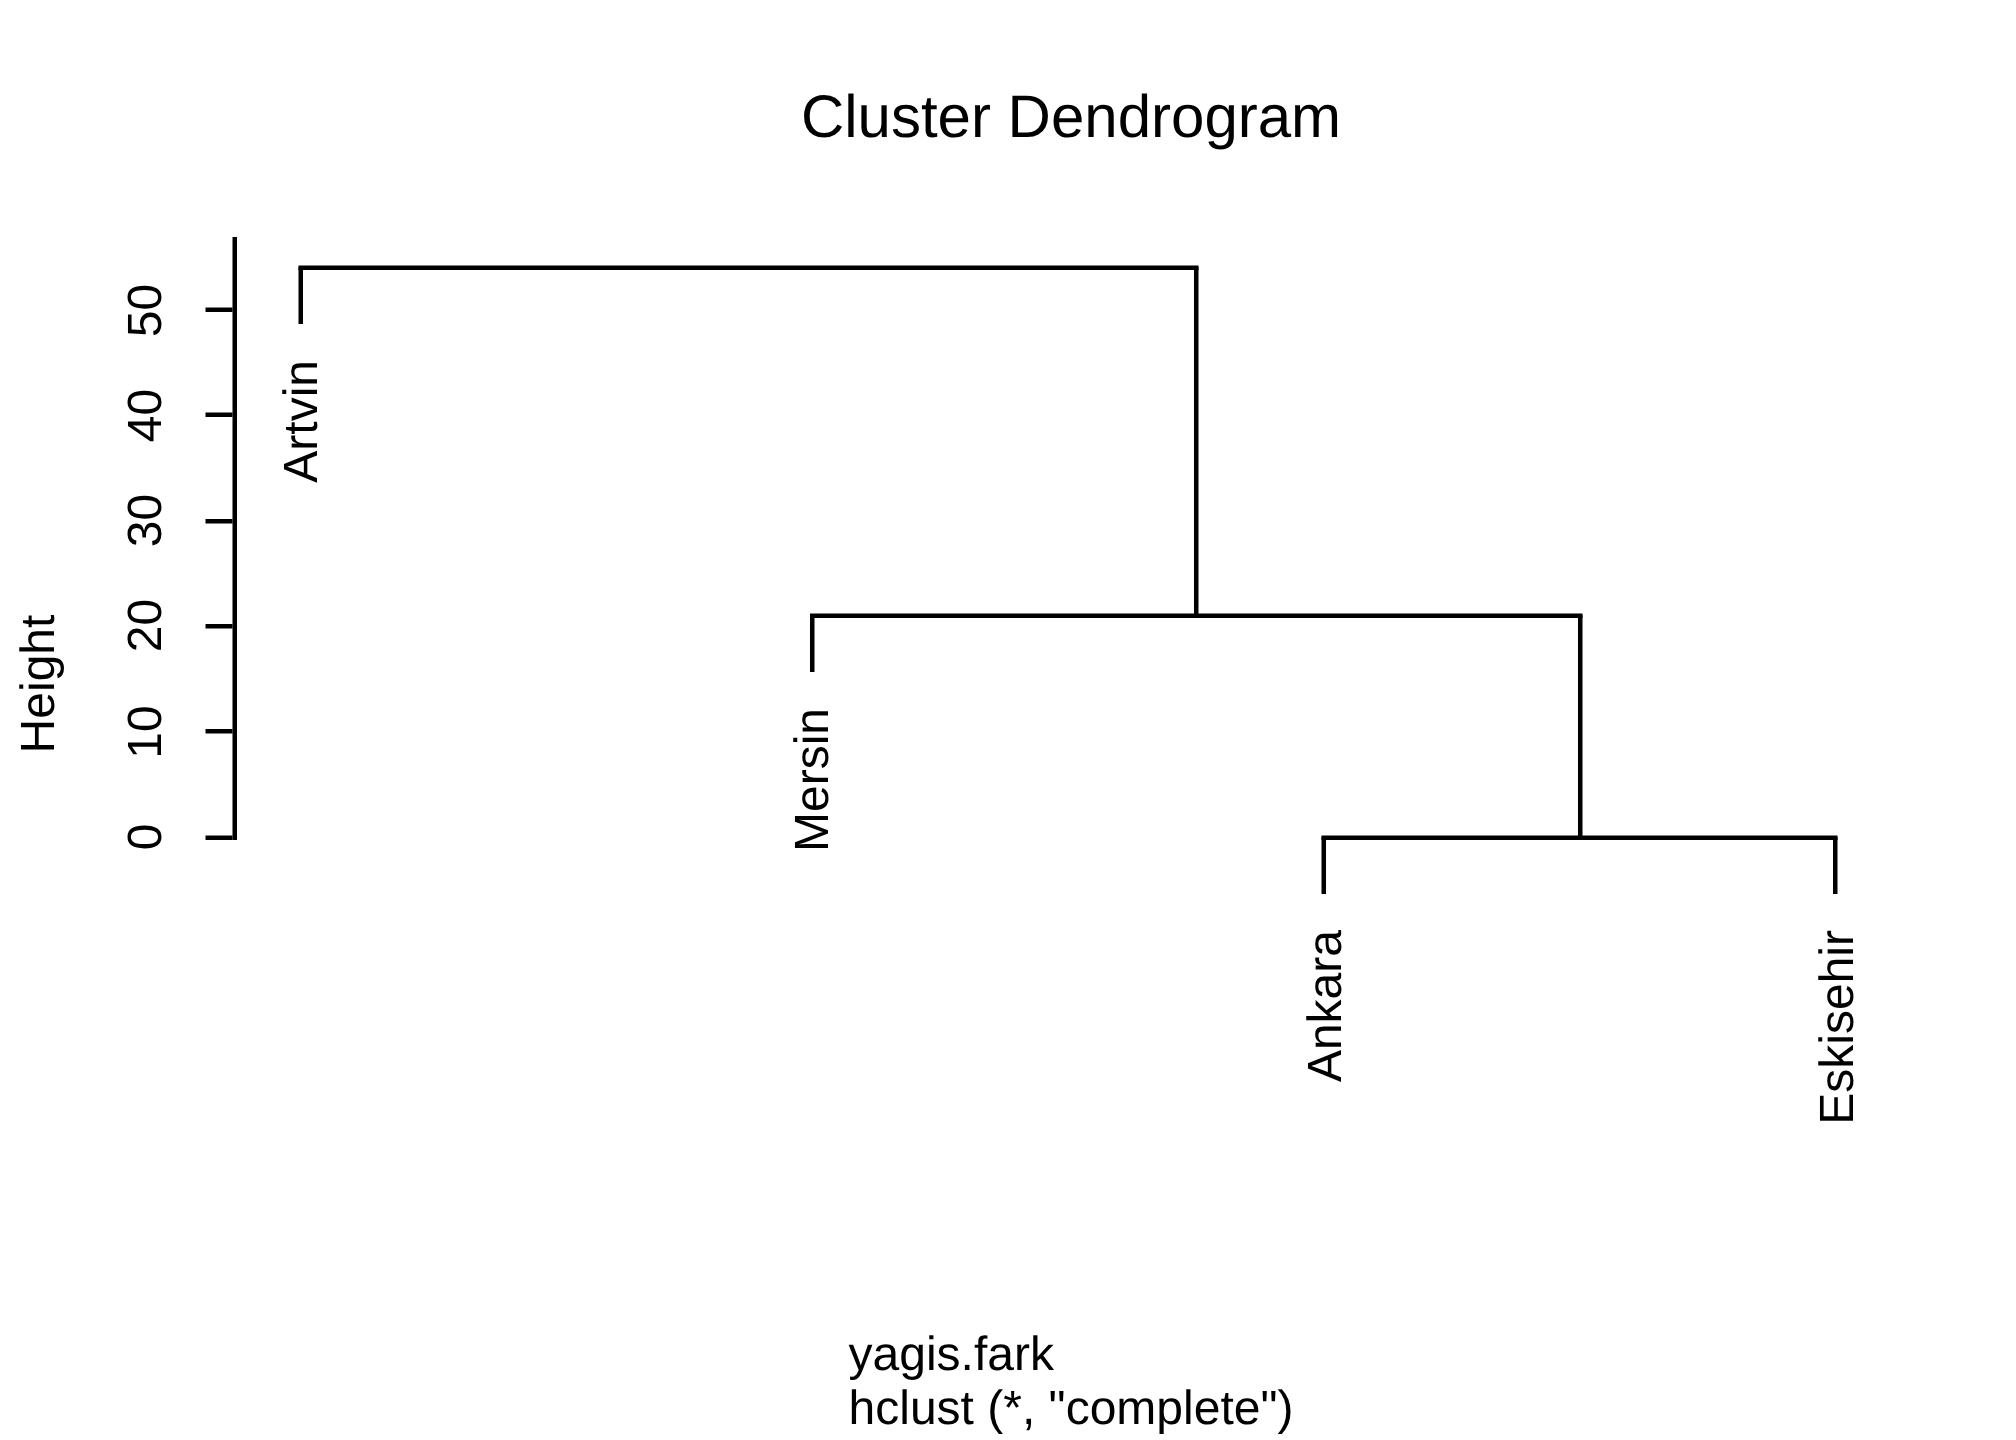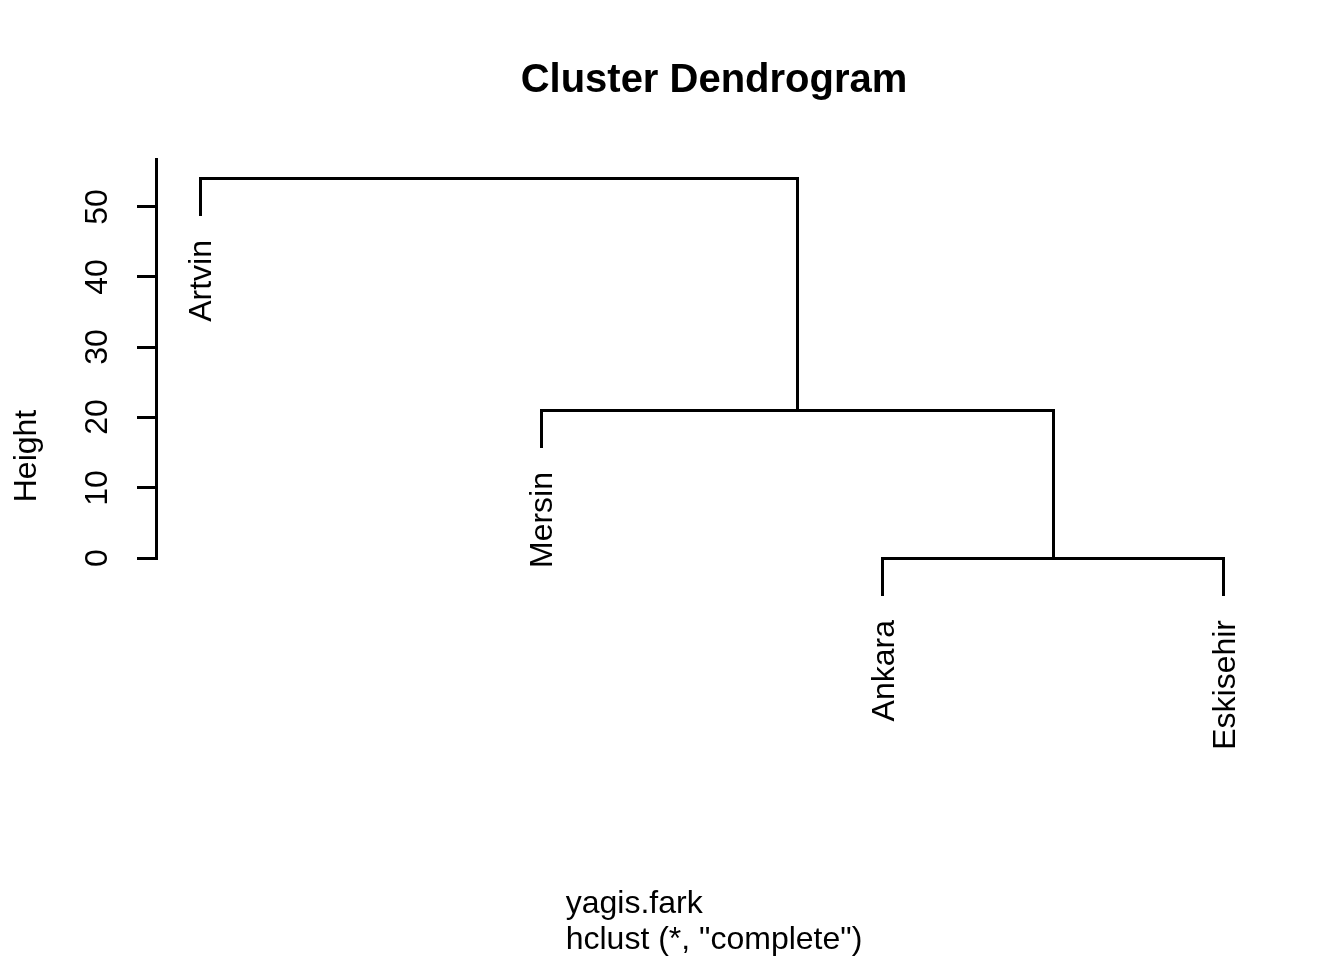--- a/index.html
+++ b/index.html
@@ -12,21 +12,21 @@
     position:relative;
     overflow:hidden;
   }
   .canvas { position:absolute; left:0; top:0; width:1344px; height:960px; }
   .ln { position:absolute; background:var(--line); }
   .lab { position:absolute; font-size:32px; line-height:32px; white-space:nowrap; color:var(--text); }
   .rot-center { transform:rotate(-90deg) translate(-50%,-50%); transform-origin:0 0; }
   .rot-end { transform:rotate(-90deg) translate(-100%,-50%); transform-origin:0 0; }
   .title {
     position:absolute; left:714px; top:55px; transform:translateX(-50%);
-    font-size:40px; line-height:46px; font-weight:bold; white-space:nowrap;
+    font-size:40px; line-height:46px; font-weight:normal; white-space:nowrap;
   }
   .ylab {
     position:absolute; left:25px; top:456px; font-size:32px; line-height:32px;
     transform:rotate(-90deg) translate(-50%,-50%); transform-origin:0 0; white-space:nowrap;
   }
   .caption {
     position:absolute; left:714px; top:884px; transform:translateX(-50%);
     font-size:32px; line-height:36px; text-align:left; white-space:nowrap;
   }
 </style>

